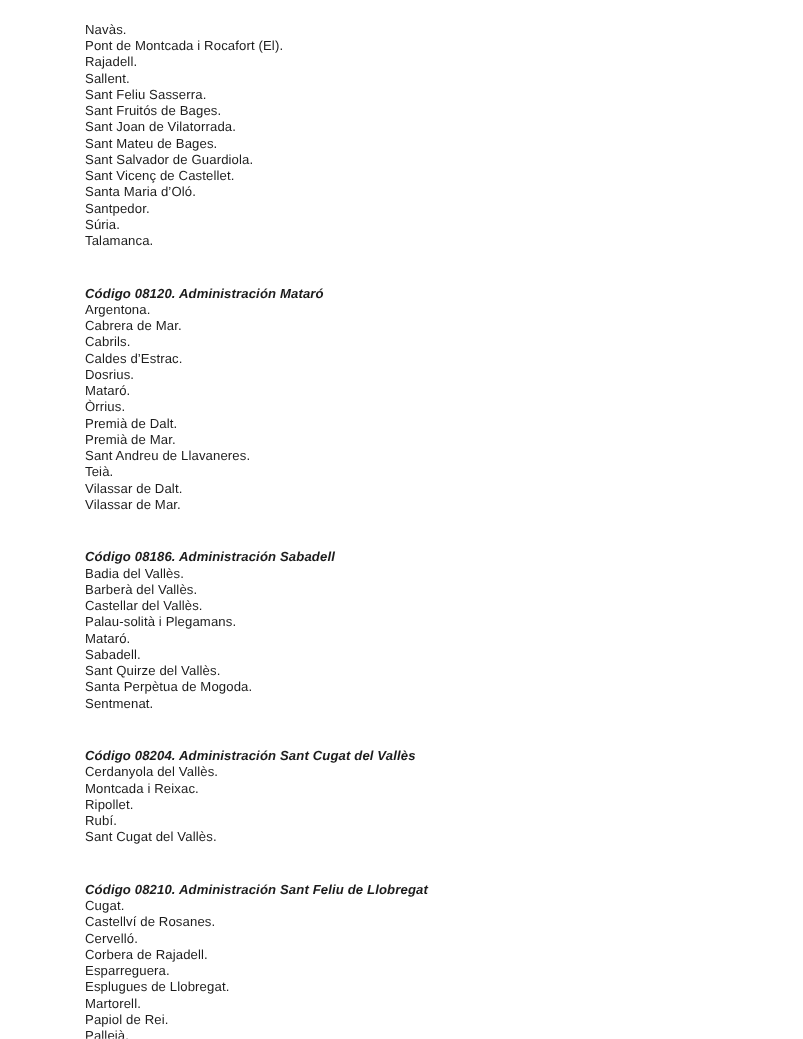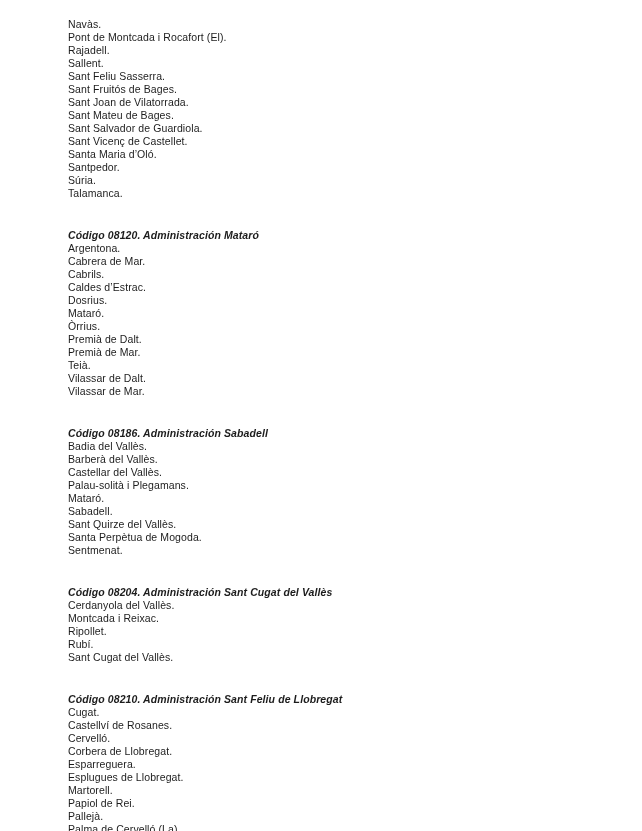--- a/index.html
+++ b/index.html
@@ -60,20 +60,21 @@
       <div class="section-heading">Código 08120. Administración Mataró</div>
       <div class="list-item">Argentona.</div>
       <div class="list-item">Cabrera de Mar.</div>
       <div class="list-item">Cabrils.</div>
       <div class="list-item">Caldes d’Estrac.</div>
       <div class="list-item">Dosrius.</div>
       <div class="list-item">Mataró.</div>
       <div class="list-item">Òrrius.</div>
       <div class="list-item">Premià de Dalt.</div>
       <div class="list-item">Premià de Mar.</div>
+      <div class="list-item">Sant Andreu de Llavaneres.</div>
       <div class="list-item">Teià.</div>
       <div class="list-item">Vilassar de Dalt.</div>
       <div class="list-item">Vilassar de Mar.</div>
     </div>
     <div class="section">
       <div class="section-heading">Código 08186. Administración Sabadell</div>
       <div class="list-item">Badia del Vallès.</div>
       <div class="list-item">Barberà del Vallès.</div>
       <div class="list-item">Castellar del Vallès.</div>
       <div class="list-item">Palau-solità i Plegamans.</div>
@@ -89,21 +90,21 @@
       <div class="list-item">Montcada i Reixac.</div>
       <div class="list-item">Ripollet.</div>
       <div class="list-item">Rubí.</div>
       <div class="list-item">Sant Cugat del Vallès.</div>
     </div>
     <div class="section">
       <div class="section-heading">Código 08210. Administración Sant Feliu de Llobregat</div>
       <div class="list-item">Cugat.</div>
       <div class="list-item">Castellví de Rosanes.</div>
       <div class="list-item">Cervelló.</div>
-      <div class="list-item">Corbera de Llobregat.</div>
+      <div class="list-item">Corbera de Rajadell.</div>
       <div class="list-item">Esparreguera.</div>
       <div class="list-item">Esplugues de Llobregat.</div>
       <div class="list-item">Martorell.</div>
       <div class="list-item">Papiol de Rei.</div>
       <div class="list-item">Pallejà.</div>
       <div class="list-item">Palma de Cervelló (La).</div>
     </div>
   </div>
 
 </body></html>

